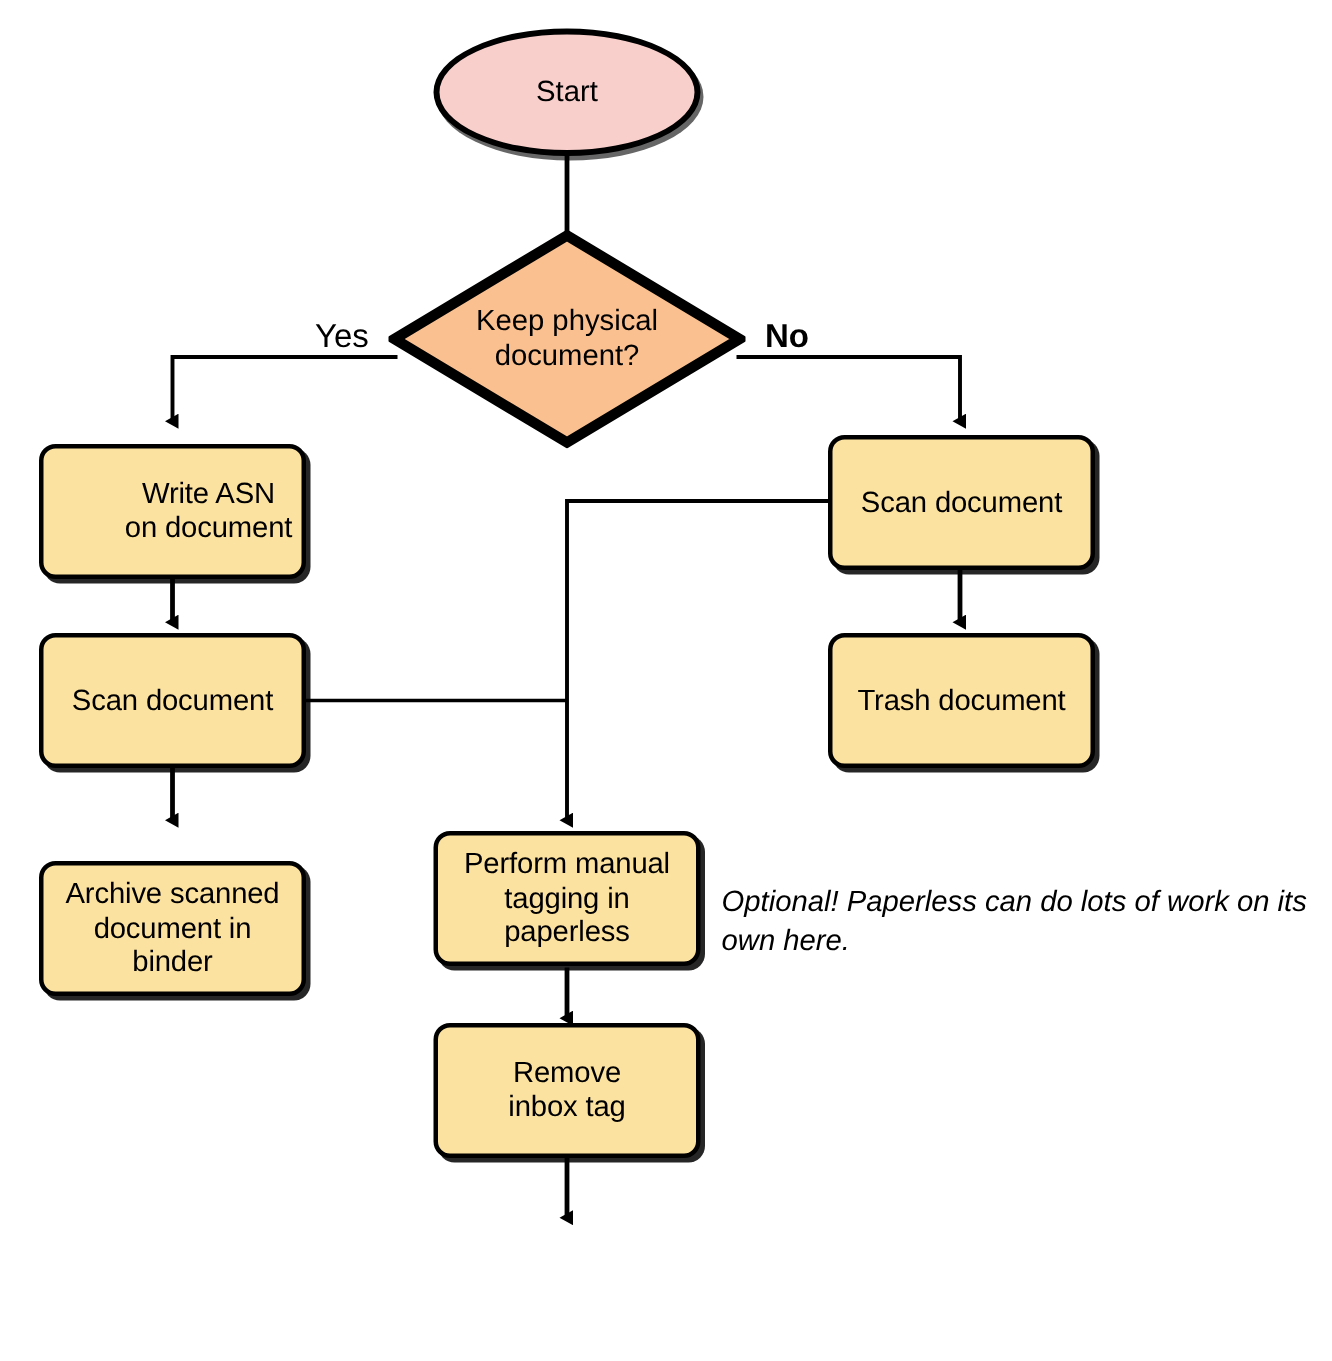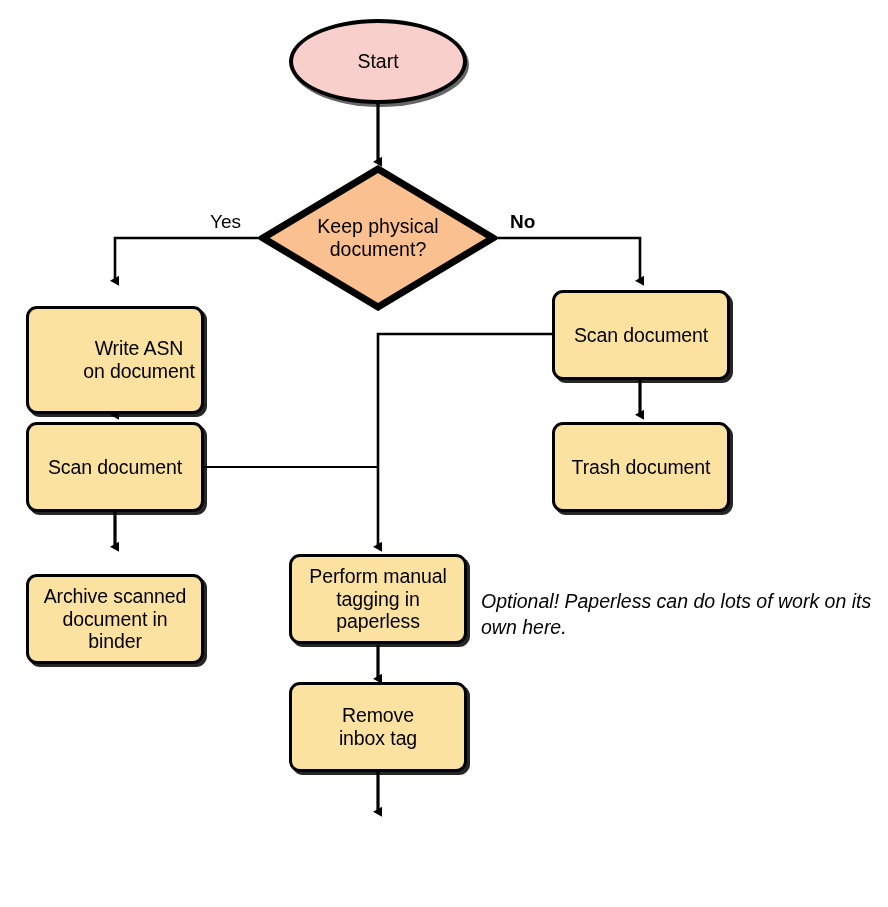--- a/index.html
+++ b/index.html
@@ -62,21 +62,21 @@
     width: 100%;
     height: 100%;
     z-index: 1;
   }
   .node-decision .node-label {
     position: relative;
     z-index: 2;
   }
   .edge-label {
     position: absolute;
-    font-size: 19px;
+    font-size: 22px;
     color: #000000;
     z-index: 4;
     white-space: nowrap;
   }
   .note {
     position: absolute;
     font-size: 19.5px;
     font-style: italic;
     line-height: 1.32;
     color: #000000;
@@ -113,32 +113,32 @@
 
     <path d="M378,645 L378,679" stroke="#000000" stroke-width="3.2" fill="none" marker-end="url(#arrow)"></path>
 
     <path d="M378,772 L378,812" stroke="#000000" stroke-width="3.2" fill="none" marker-end="url(#arrow)"></path>
   </svg>
 
   <div class="node node-terminator" style="left:289px; top:19px; width:178px; height:85px; background:#F9CFCC;">
     <span class="node-label">Start</span>
   </div>
 
-  <div class="node node-decision" style="left:259px; top:165px; width:238px; height:146px;">
+  <div class="node node-decision" style="left:259px; top:153px; width:238px; height:146px;">
     <svg class="diamond-shape" viewBox="0 0 238 146" preserveAspectRatio="none" xmlns="http://www.w3.org/2000/svg">
       <polygon points="119,4 234,73 119,142 4,73" fill="#FAC090" stroke="#000000" stroke-width="7" stroke-linejoin="miter"></polygon>
     </svg>
     <span class="node-label">Keep physical
 document?</span>
   </div>
 
   <div class="edge-label" style="left:210px; top:211px;">Yes</div>
   <div class="edge-label" style="left:510px; top:211px;font-weight:bold;">No</div>
 
-  <div class="node node-process" style="left:26px; top:306px; width:178px; height:108px; background:#FCE2A0;padding-left:48px;">
+  <div class="node node-process" style="left:26px; top:296px; width:178px; height:90px; background:#FCE2A0;padding-left:48px;">
     <span class="node-label">Write ASN
 on document</span>
   </div>
 
   <div class="node node-process" style="left:26px; top:422px; width:178px; height:90px; background:#FCE2A0;">
     <span class="node-label">Scan document</span>
   </div>
 
   <div class="node node-process" style="left:26px; top:574px; width:178px; height:90px; background:#FCE2A0;">
     <span class="node-label">Archive scanned

